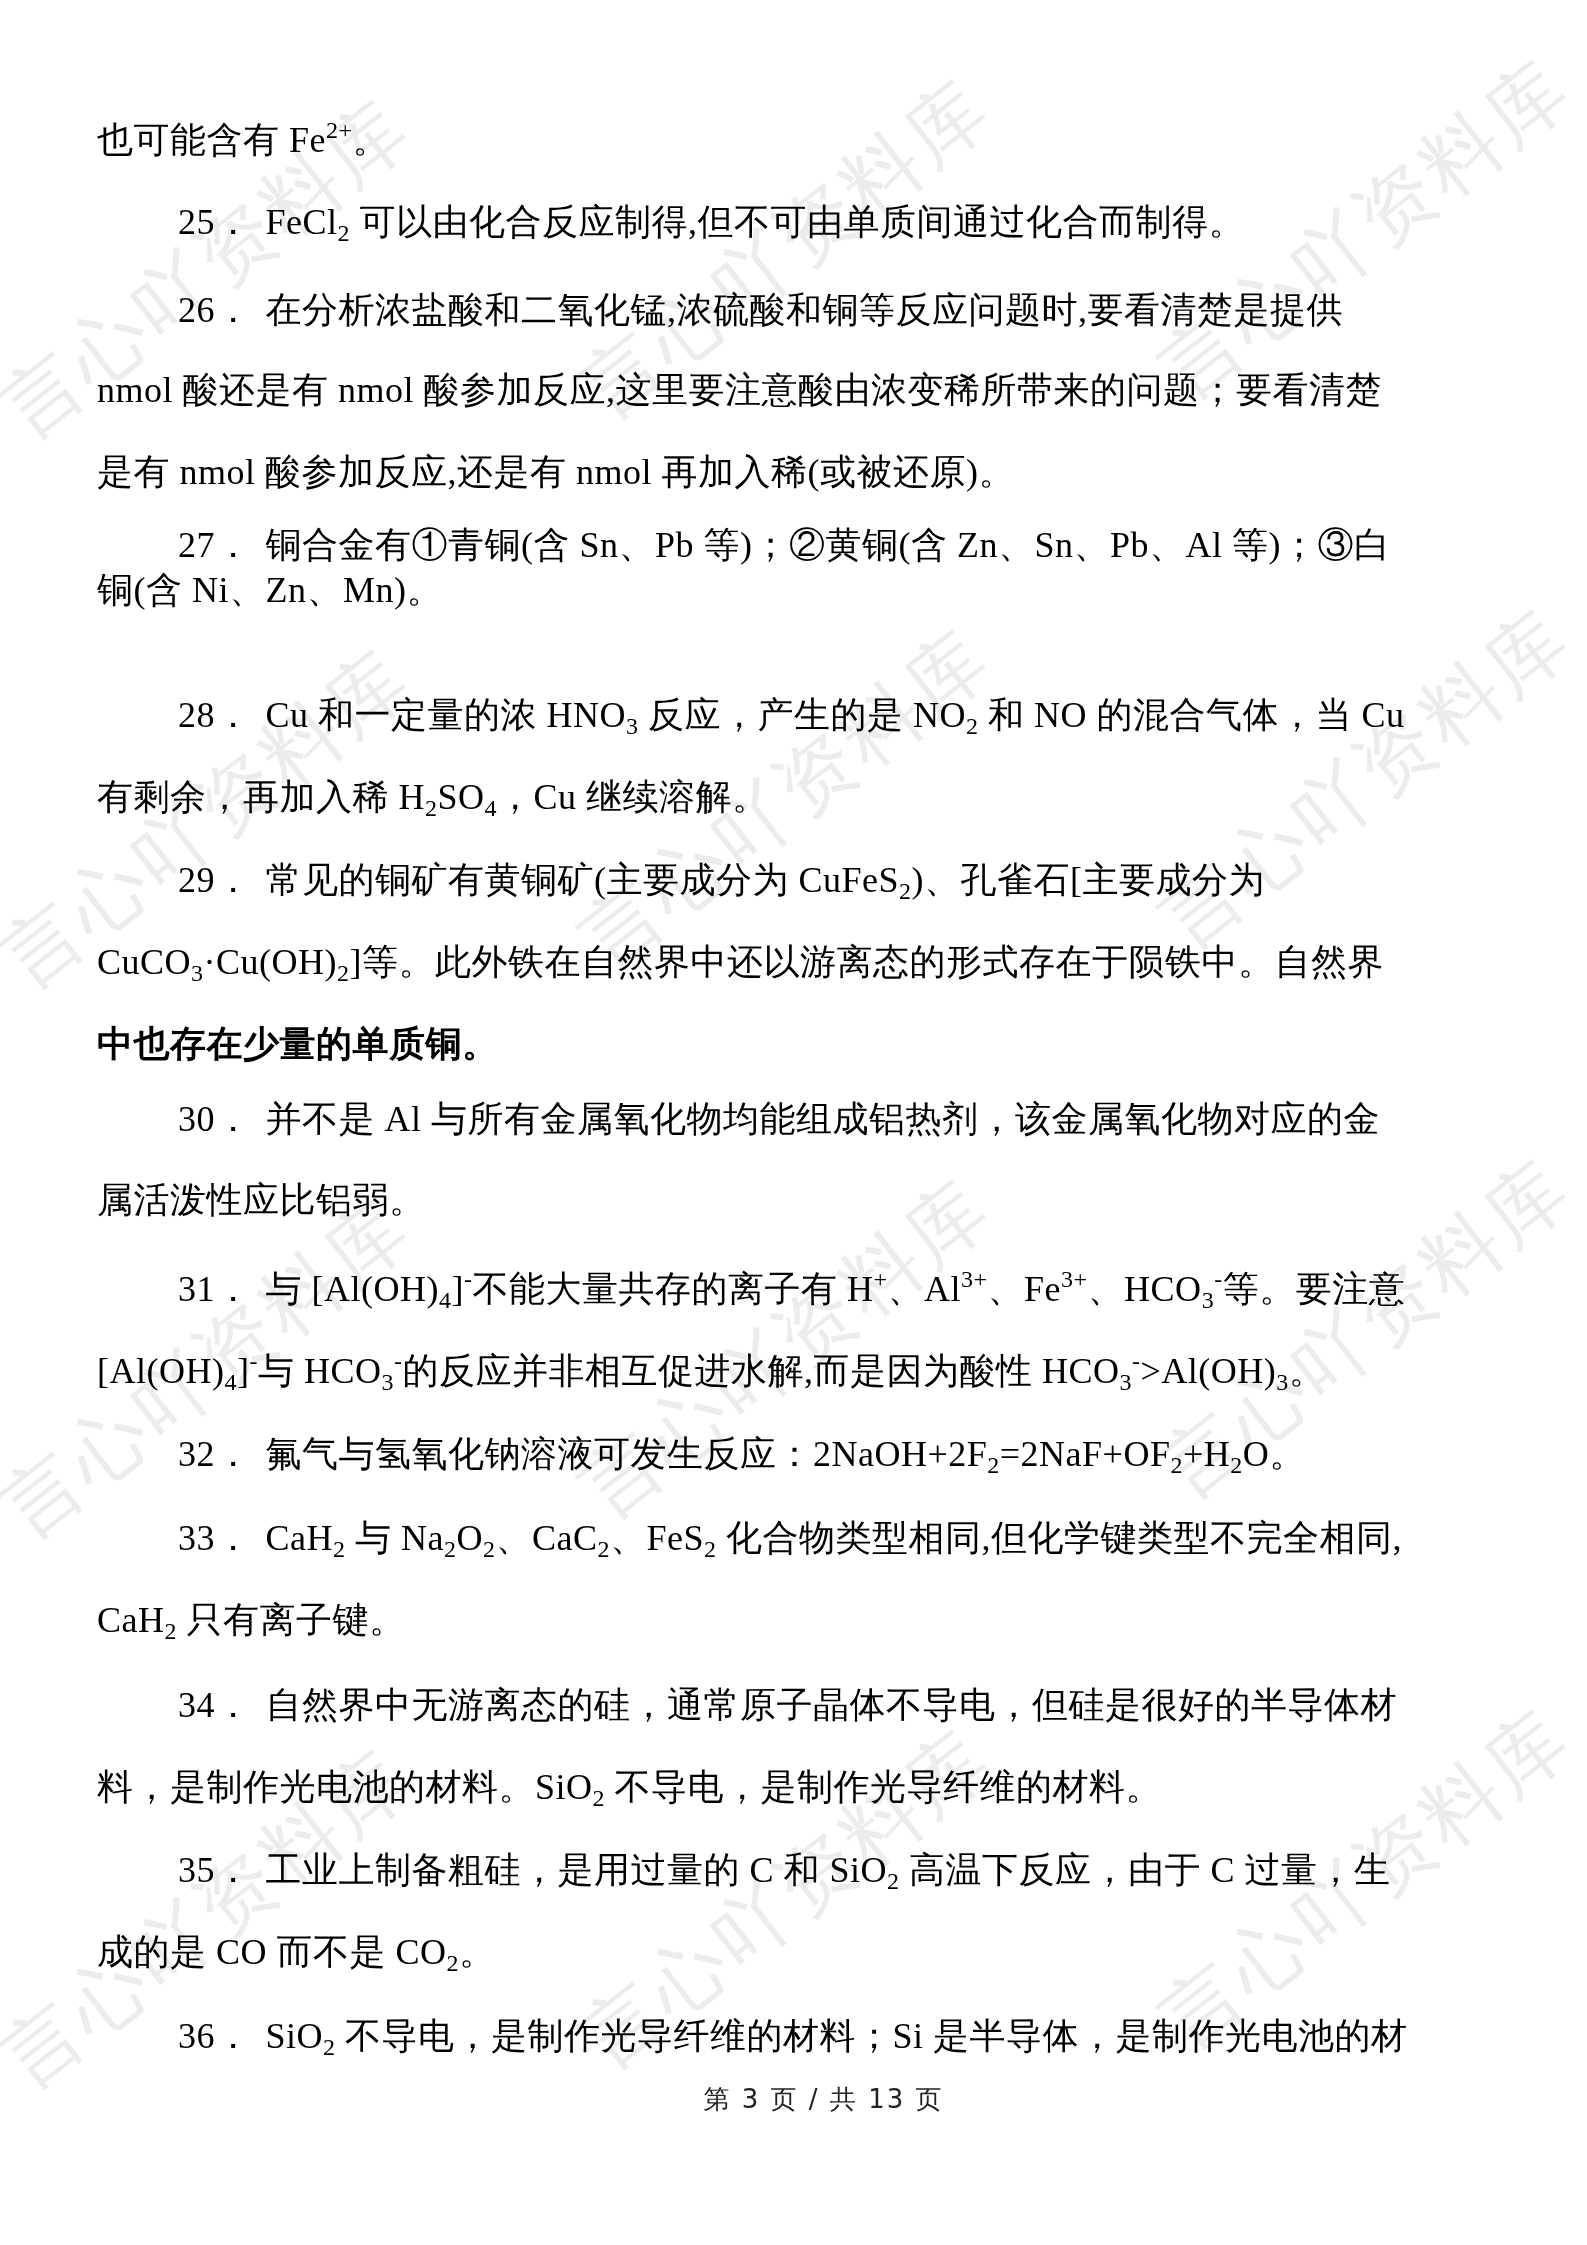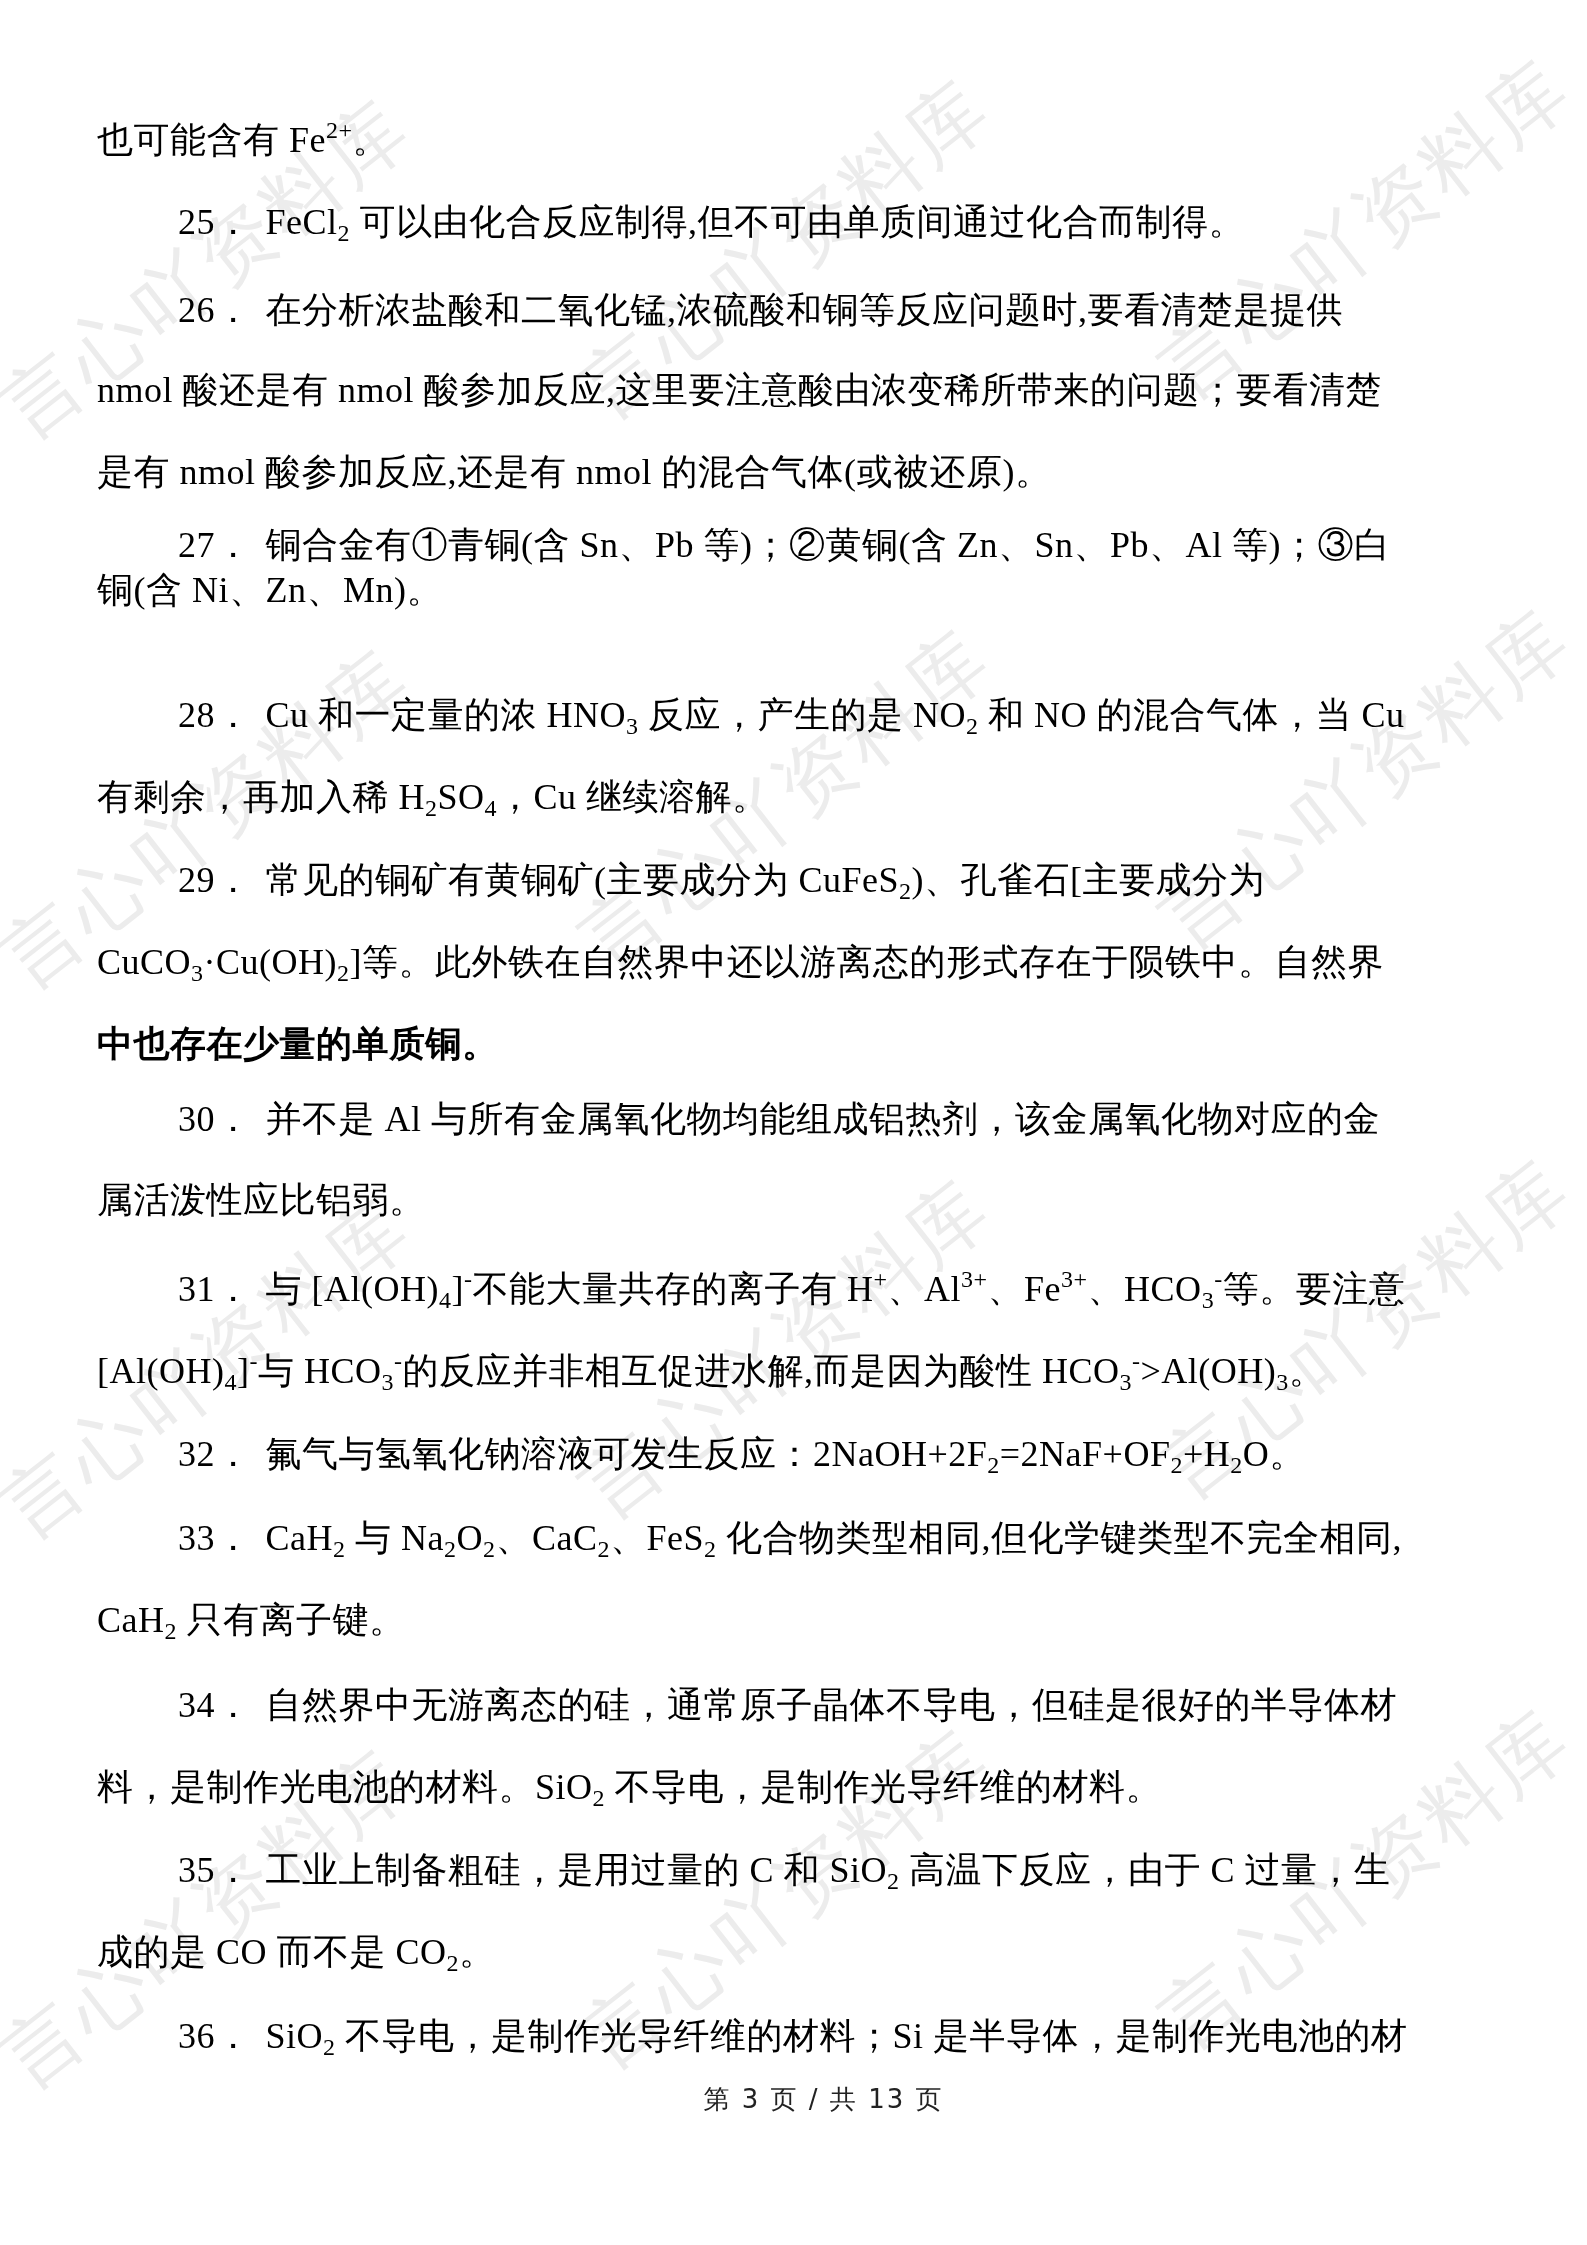--- a/index.html
+++ b/index.html
@@ -36,21 +36,21 @@
     <div class="wm" style="left: 560px; top: 2010px; color: rgb(236, 236, 236);">言心吖资料库</div>
     <div class="wm" style="left: 1140px; top: 1990px; color: rgb(236, 236, 236);">言心吖资料库</div>
   </div>
 
 <div class="page">
   <div id="doc-body">
       <div class="line" style="top: 118px;"><span>也可能含有 Fe</span><sup>2+</sup><span>。</span></div>
       <div class="line indent" style="top: 200px;"><span class="num">25．</span><span>FeCl</span><sub>2</sub><span> 可以由化合反应制得,但不可由单质间通过化合而制得。</span></div>
       <div class="line indent" style="top: 288px;"><span class="num">26．</span><span>在分析浓盐酸和二氧化锰,浓硫酸和铜等反应问题时,要看清楚是提供</span></div>
       <div class="line" style="top: 368px;"><span>nmol 酸还是有 nmol 酸参加反应,这里要注意酸由浓变稀所带来的问题；要看清楚</span></div>
-      <div class="line" style="top: 450px;"><span>是有 nmol 酸参加反应,还是有 nmol 的混合气体(或被还原)。</span></div>
+      <div class="line" style="top: 450px;"><span>是有 nmol 酸参加反应,还是有 nmol 再加入稀(或被还原)。</span></div>
       <div class="line indent" style="top: 523px;"><span class="num">27．</span><span>铜合金有①青铜(含 Sn、Pb 等)；②黄铜(含 Zn、Sn、Pb、Al 等)；③白</span></div>
       <div class="line" style="top: 568px;"><span>铜(含 Ni、Zn、Mn)。</span></div>
       <div class="line indent" style="top: 693px;"><span class="num">28．</span><span>Cu 和一定量的浓 HNO</span><sub>3</sub><span> 反应，产生的是 NO</span><sub>2</sub><span> 和 NO 的混合气体，当 Cu</span></div>
       <div class="line" style="top: 775px;"><span>有剩余，再加入稀 H</span><sub>2</sub><span>SO</span><sub>4</sub><span>，Cu 继续溶解。</span></div>
       <div class="line indent" style="top: 858px;"><span class="num">29．</span><span>常见的铜矿有黄铜矿(主要成分为 CuFeS</span><sub>2</sub><span>)、孔雀石[主要成分为</span></div>
       <div class="line" style="top: 940px;"><span>CuCO</span><sub>3</sub><span>·Cu(OH)</span><sub>2</sub><span>]等。此外铁在自然界中还以游离态的形式存在于陨铁中。自然界</span></div>
       <div class="line" style="top: 1022px; font-weight: bold;"><span>中也存在少量的单质铜。</span></div>
       <div class="line indent" style="top: 1097px;"><span class="num">30．</span><span>并不是 Al 与所有金属氧化物均能组成铝热剂，该金属氧化物对应的金</span></div>
       <div class="line" style="top: 1178px;"><span>属活泼性应比铝弱。</span></div>
       <div class="line indent" style="top: 1267px;"><span class="num">31．</span><span>与 [Al(OH)</span><sub>4</sub><span>]</span><sup>-</sup><span>不能大量共存的离子有 H</span><sup>+</sup><span>、Al</span><sup>3+</sup><span>、Fe</span><sup>3+</sup><span>、HCO</span><sub>3</sub><sup>-</sup><span>等。要注意</span></div>

